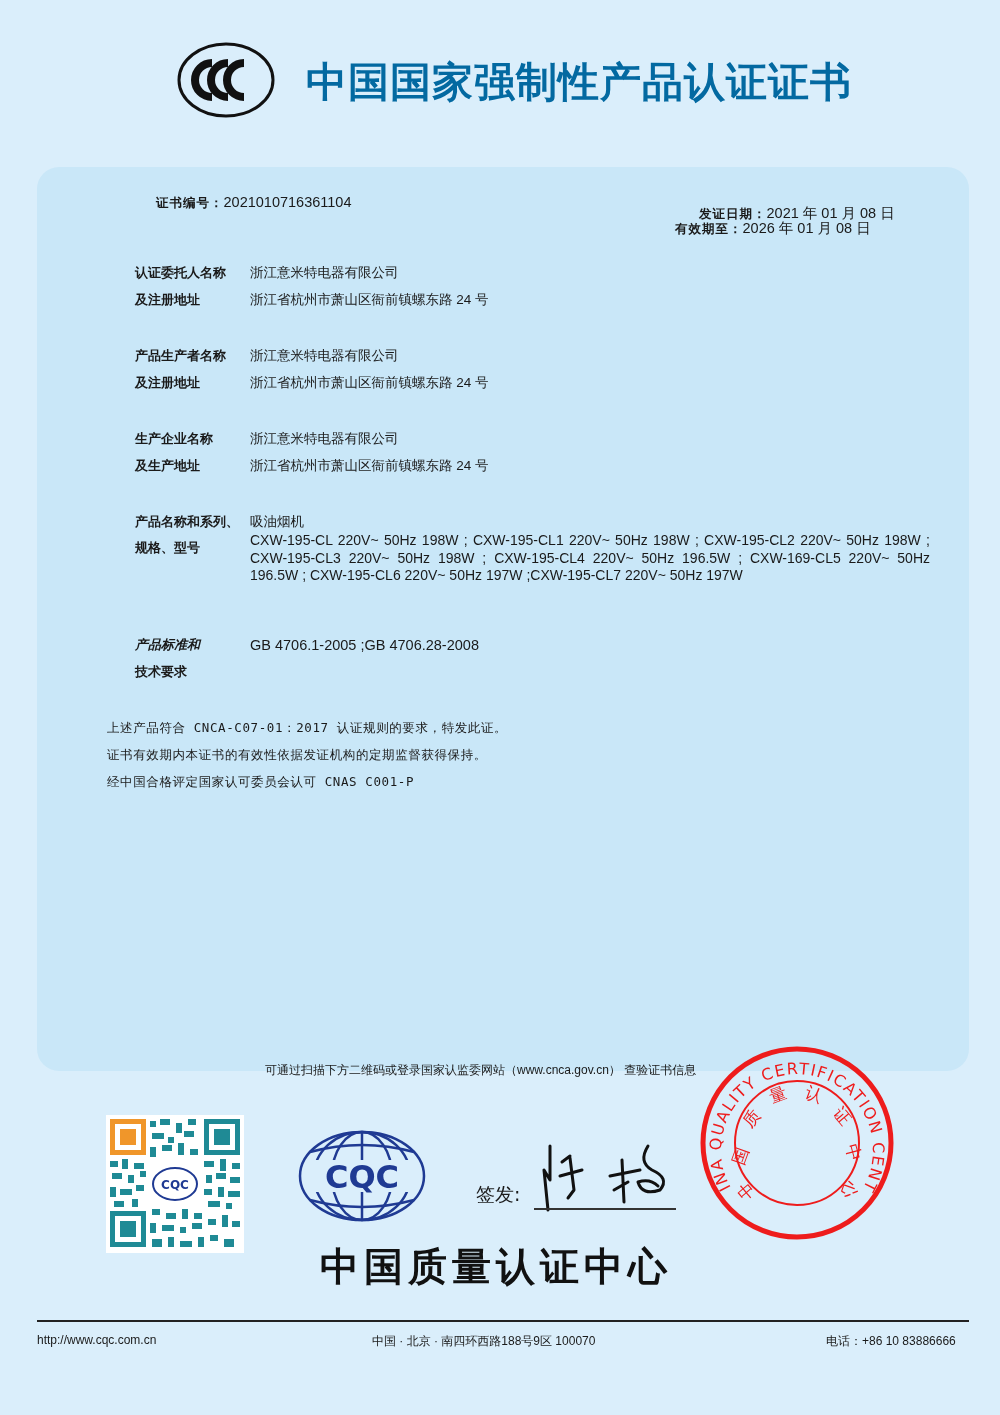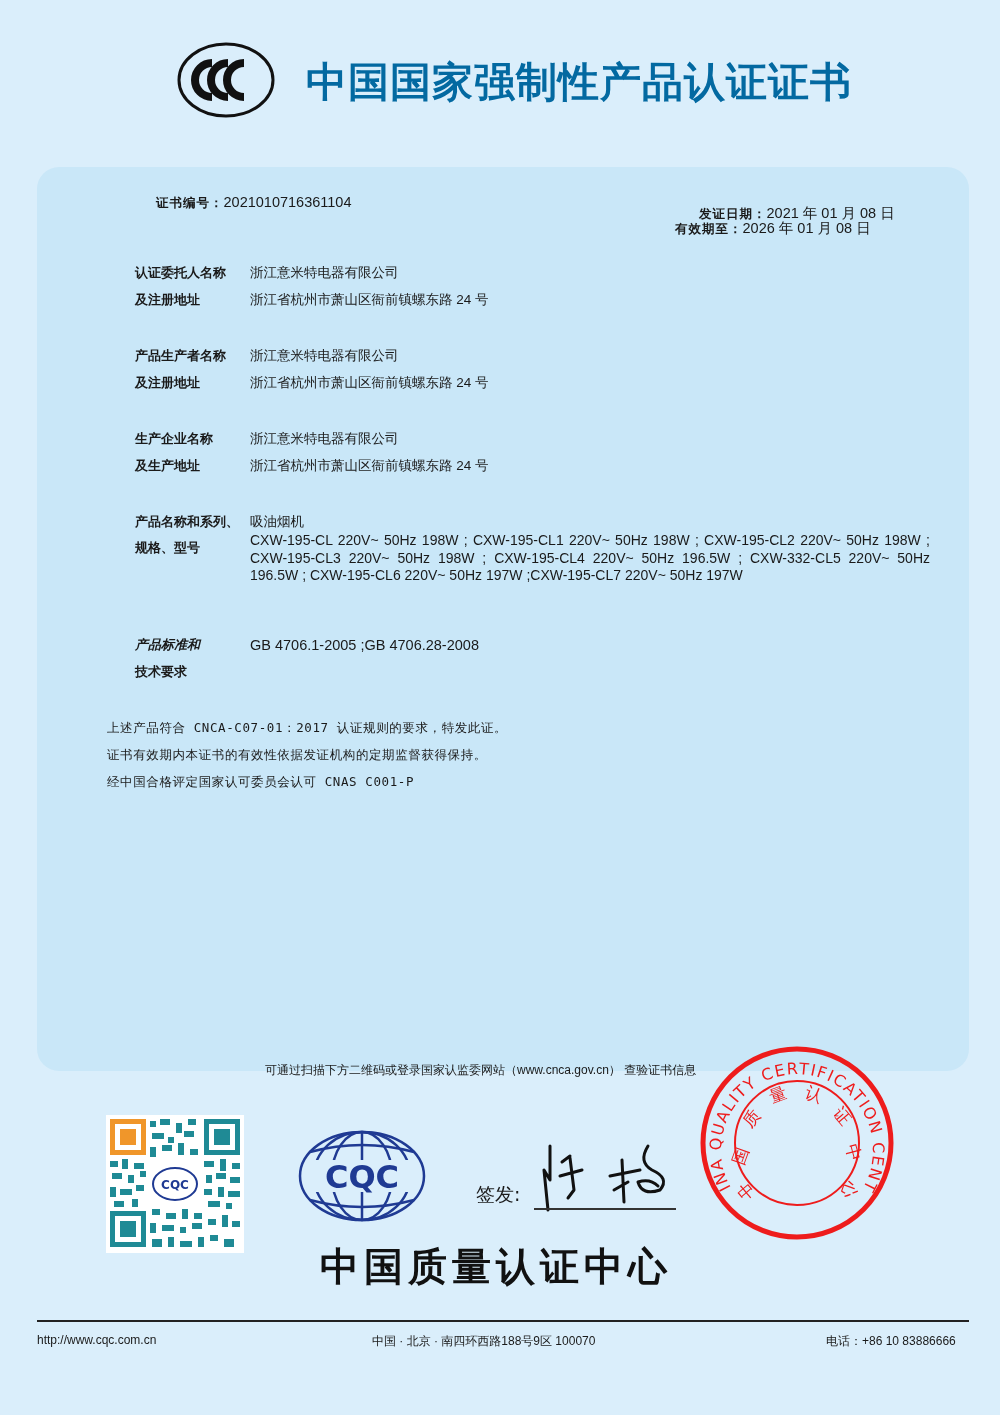--- a/index.html
+++ b/index.html
@@ -99,21 +99,21 @@
 <div class="abs field-value" style="top:374px;">浙江省杭州市萧山区衙前镇螺东路 24 号</div>
 
 <div class="abs field-label" style="top:430px;">生产企业名称</div>
 <div class="abs field-value" style="top:430px;">浙江意米特电器有限公司</div>
 <div class="abs field-label" style="top:457px;">及生产地址</div>
 <div class="abs field-value" style="top:457px;">浙江省杭州市萧山区衙前镇螺东路 24 号</div>
 
 <div class="abs field-label" style="top:513px;">产品名称和系列、</div>
 <div class="abs field-label" style="top:540px;font-family:Liberation Mono, monospace;">规格、型号</div>
 <div class="abs field-value" style="top:513px;">吸油烟机</div>
-<div class="abs models">CXW-195-CL 220V~ 50Hz 198W ; CXW-195-CL1 220V~ 50Hz 198W ;  CXW-195-CL2 220V~ 50Hz  198W ; CXW-195-CL3  220V~  50Hz  198W ;   CXW-195-CL4  220V~  50Hz  196.5W ; CXW-332-CL5 220V~ 50Hz 196.5W ; CXW-195-CL6 220V~ 50Hz 197W ;CXW-195-CL7 220V~ 50Hz 197W</div>
+<div class="abs models">CXW-195-CL 220V~ 50Hz 198W ; CXW-195-CL1 220V~ 50Hz 198W ;  CXW-195-CL2 220V~ 50Hz  198W ; CXW-195-CL3  220V~  50Hz  198W ;   CXW-195-CL4  220V~  50Hz  196.5W ; CXW-169-CL5 220V~ 50Hz 196.5W ; CXW-195-CL6 220V~ 50Hz 197W ;CXW-195-CL7 220V~ 50Hz 197W</div>
 
 <div class="abs field-label" style="top:636px;font-style:italic;">产品标准和</div>
 <div class="abs field-label" style="top:663px;">技术要求</div>
 <div class="abs field-value" style="top:636px; font-size:14.5px;">GB 4706.1-2005 ;GB 4706.28-2008</div>
 
 <div class="abs statement" style="top:719px;">上述产品符合 CNCA-C07-01：2017 认证规则的要求，特发此证。</div>
 <div class="abs statement" style="top:746px;">证书有效期内本证书的有效性依据发证机构的定期监督获得保持。</div>
 <div class="abs statement" style="top:773px;">经中国合格评定国家认可委员会认可 CNAS C001-P</div>
 
 <div class="abs verify-note">可通过扫描下方二维码或登录国家认监委网站（www.cnca.gov.cn） 查验证书信息</div>

